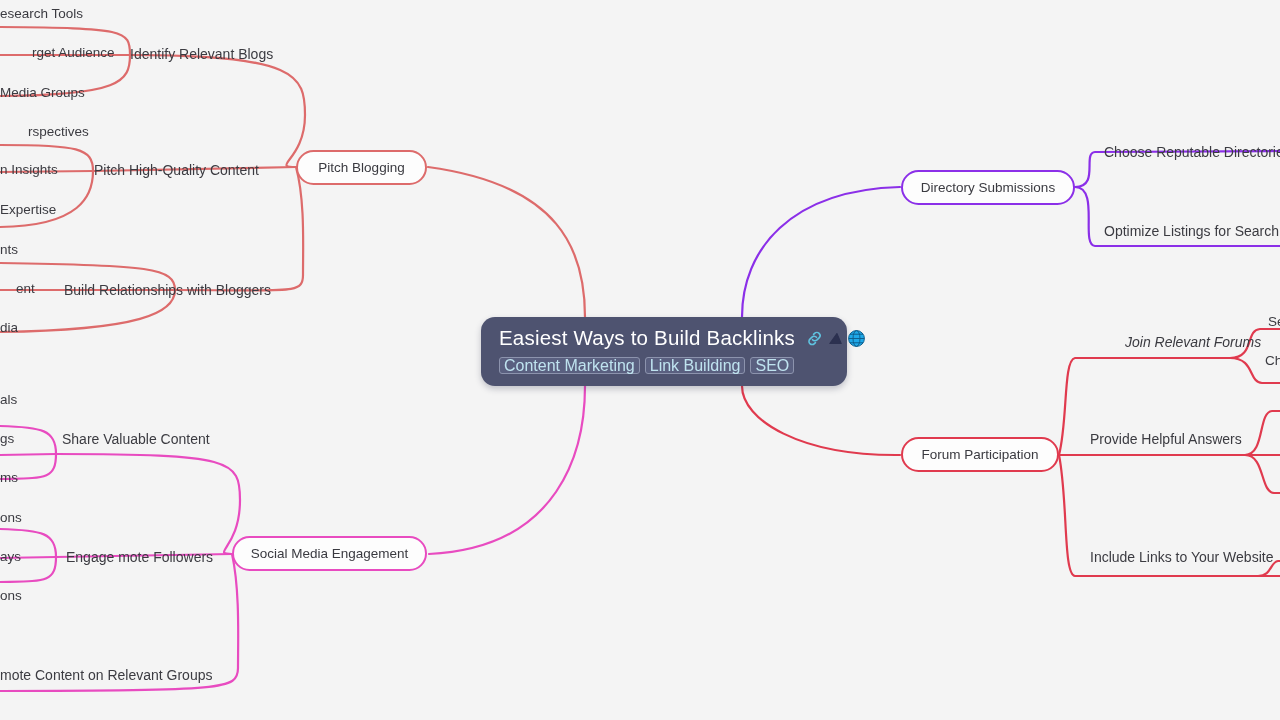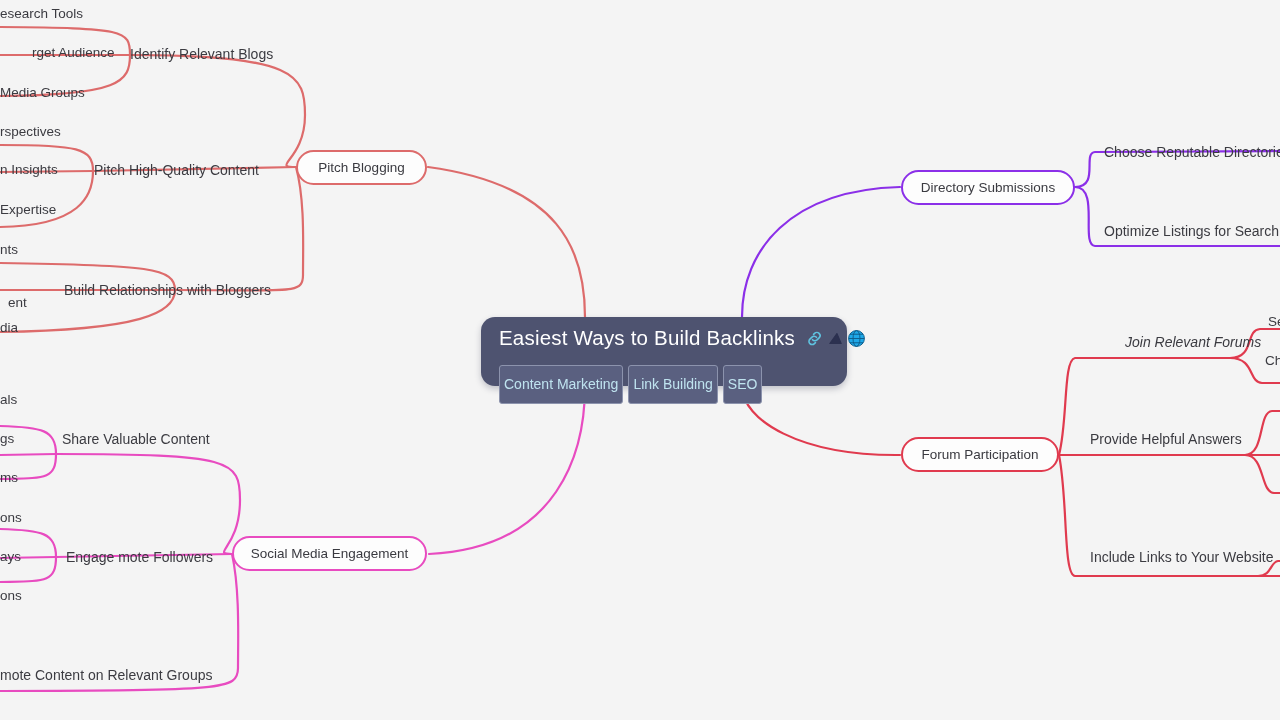--- a/index.html
+++ b/index.html
@@ -24,22 +24,22 @@
     display:flex;align-items:center;gap:6px;
     color:#ffffff;font-size:20.5px;letter-spacing:.2px;white-space:nowrap;
   }
   .root-title-text{font-weight:400;}
   .root-icons{display:flex;align-items:center;gap:3px;margin-left:4px;}
   .root-icons svg{display:block;}
   .root-tags{display:flex;gap:5px;margin-top:7px;}
   .tag{
     background:#5c6램;background:#5a6080;
     border:1px solid #8c93ad;border-radius:3px;
-    color:#bfe3ef;font-size:14px;line-height:13px;
-    padding:12px 4px;white-space:nowrap;margin-top:8px;
+    color:#bfe3ef;font-size:16px;line-height:13px;
+    padding:1px 4px;white-space:nowrap;
   }
 
   
   .pill{
     position:absolute;background:#fdfdfd;border-radius:18px;
     display:flex;align-items:center;justify-content:center;
     box-sizing:border-box;white-space:nowrap;
     color:#3a3a40;font-size:13.5px;
   }
   .pill.salmon{border:2.2px solid #dd6b6b;}
@@ -178,26 +178,26 @@
   </div>
 
   <div class="sub-label" style="left:130px;top:46px;">Identify Relevant Blogs</div>
   <div class="sub-label" style="left:94px;top:162px;">Pitch High-Quality Content</div>
   <div class="sub-label" style="left:64px;top:282px;">Build Relationships with Bloggers</div>
 
   <div class="leaf-label" style="left:0px;top:6px;">esearch Tools</div>
   <div class="leaf-label" style="left:0px;top:45px;margin-left:32px;">rget Audience</div>
   <div class="leaf-label" style="left:0px;top:85px;">Media Groups</div>
 
-  <div class="leaf-label" style="left:0px;top:124px;">rspectives</div>
+  <div class="leaf-label" style="left:0px;top:124px;padding-left:28px;">rspectives</div>
   <div class="leaf-label" style="left:0px;top:162px;">n Insights</div>
   <div class="leaf-label" style="left:0px;top:202px;">Expertise</div>
 
   <div class="leaf-label" style="left:0px;top:242px;">nts</div>
-  <div class="leaf-label" style="left:8px;top:281px;margin-top:14px;">ent</div>
+  <div class="leaf-label" style="left:16px;top:281px;">ent</div>
   <div class="leaf-label" style="left:0px;top:320px;">dia</div>
 
   <div class="sub-label" style="left:1104px;top:144px;">Choose Reputable Directories</div>
   <div class="sub-label" style="left:1104px;top:223px;">Optimize Listings for Search</div>
 
   <div class="sub-label" style="left:1125px;top:334px;font-style:italic;">Join Relevant Forums</div>
   <div class="sub-label" style="left:1090px;top:431px;">Provide Helpful Answers</div>
   <div class="sub-label" style="left:1090px;top:549px;">Include Links to Your Website</div>
 
   <div class="leaf-label" style="left:1268px;top:314px;">Se</div>

